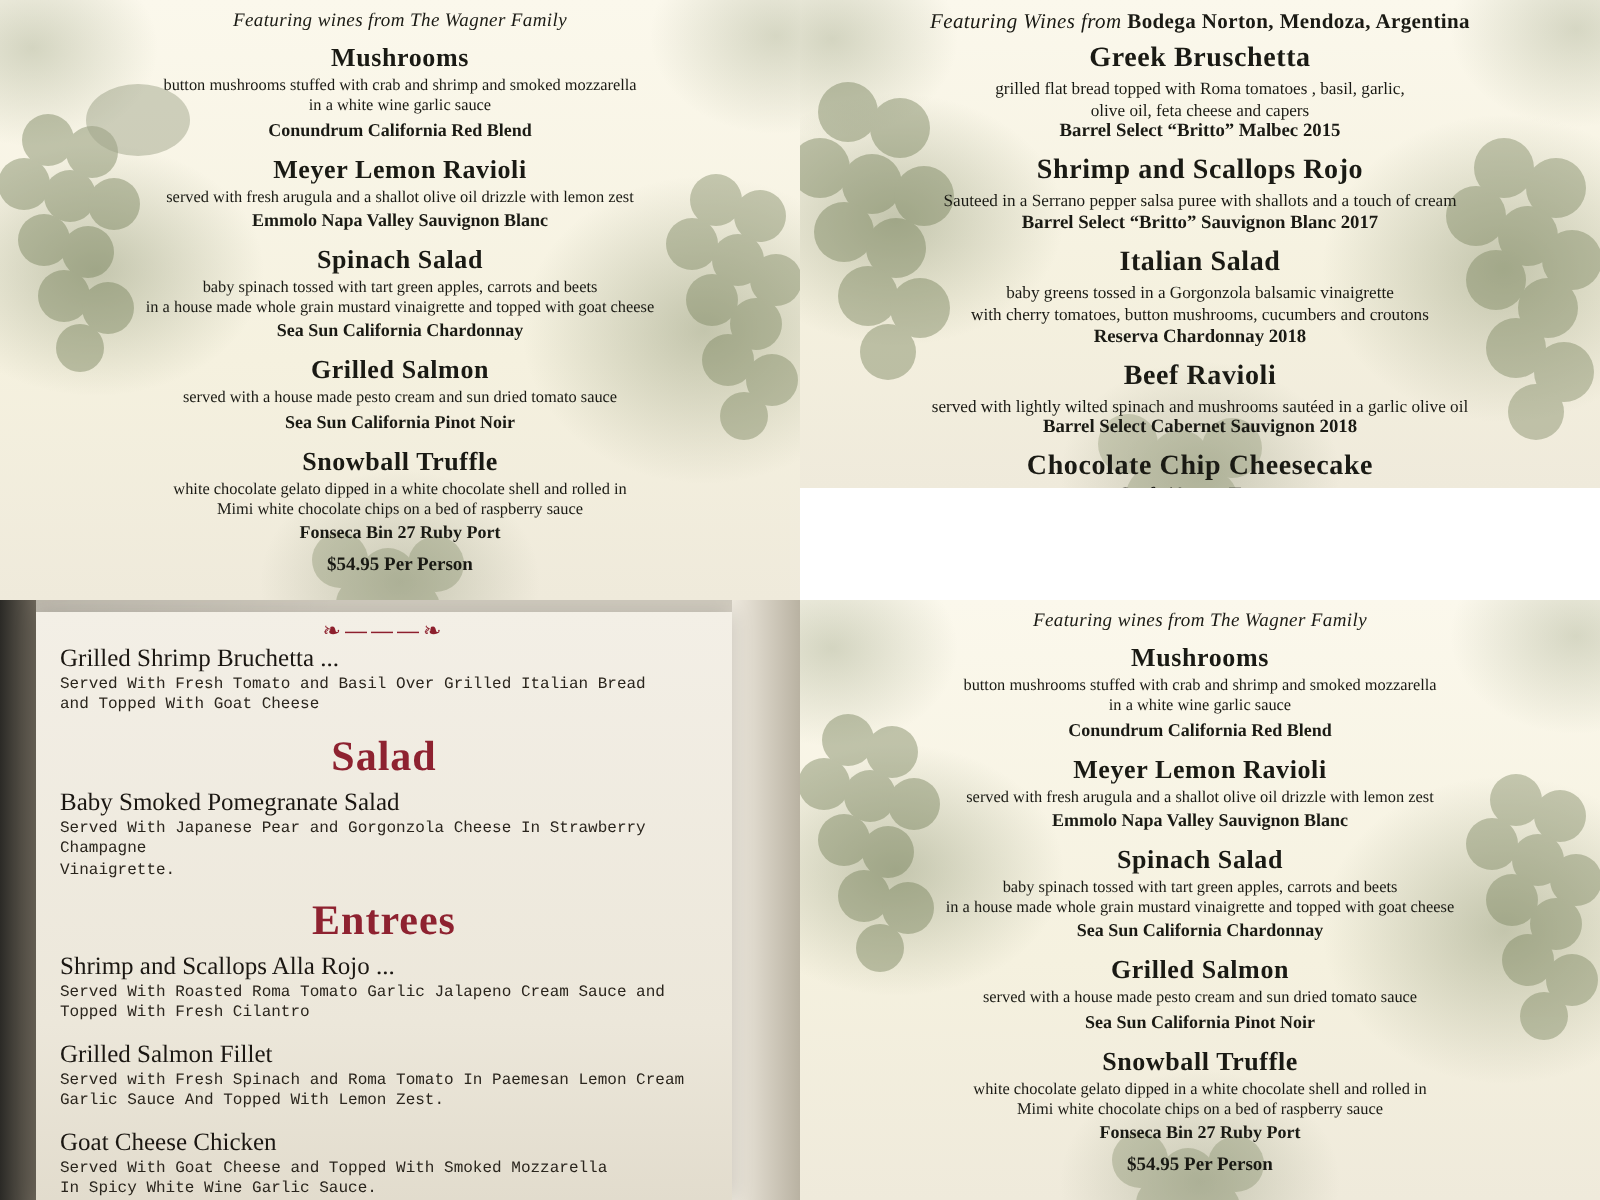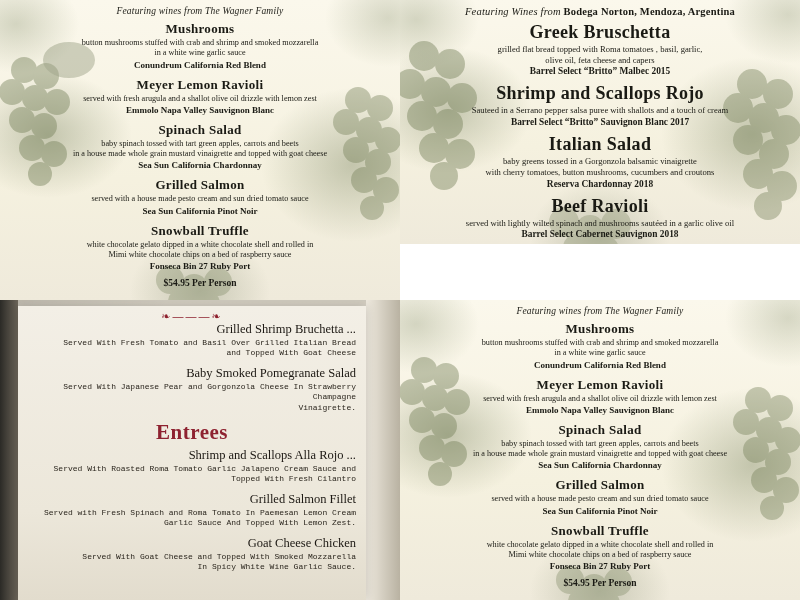--- a/index.html
+++ b/index.html
@@ -75,21 +75,21 @@
     font-size: 9px;
     font-weight: bold;
     margin-top: 1px;
   }
   .price {
     font-size: 9.5px;
     font-weight: bold;
     margin-top: 5px;
   }
   
-  .q-tr .dish-name { font-size: 18px; }
+  .q-tr .dish-name { font-size: 14px; }
   .q-tr .dish-desc { font-size: 8.6px; }
   .q-tr .dish-wine { font-size: 9.4px; }
   .q-tr .feature-line { font-size: 10.5px; }
 
   
   .photo-menu {
     width: 100%;
     height: 100%;
     position: relative;
     background:
@@ -131,21 +131,20 @@
     color: #8e2230;
     font-family: "Liberation Serif", serif;
     font-weight: bold;
     font-size: 21px;
     letter-spacing: 0.5px;
     margin: 1px 0 3px 0;
   }
   .p-item {
     margin: 0 0 7px 0;
     padding-left: 2px;
-    text-align: right;
   }
   .p-item-name {
     font-family: "Liberation Serif", serif;
     font-size: 12.5px;
     color: #1b1712;
     margin-bottom: 1px;
   }
   .p-item-desc {
     font-size: 8px;
     line-height: 1.3;
@@ -319,20 +318,21 @@
       <div class="photo-edge-r"></div>
       <div class="photo-sheet">
 
         <div class="scroll-ornament">❧———❧</div>
         <div class="p-item">
           <div class="p-item-name">Grilled Shrimp Bruchetta ...</div>
           <div class="p-item-desc" style="white-space: pre-line;">Served With Fresh Tomato and Basil Over Grilled Italian Bread
 and Topped With Goat Cheese</div>
         </div>
 
+        <div class="p-heading">Salad</div>
         <div class="p-item">
           <div class="p-item-name">Baby Smoked Pomegranate Salad</div>
           <div class="p-item-desc" style="white-space: pre-line;">Served With Japanese Pear and Gorgonzola Cheese In Strawberry Champagne
 Vinaigrette.</div>
         </div>
 
         <div class="p-heading">Entrees</div>
         <div class="p-item">
           <div class="p-item-name">Shrimp and Scallops Alla Rojo ...</div>
           <div class="p-item-desc" style="white-space: pre-line;">Served With Roasted Roma Tomato Garlic Jalapeno Cream Sauce and

